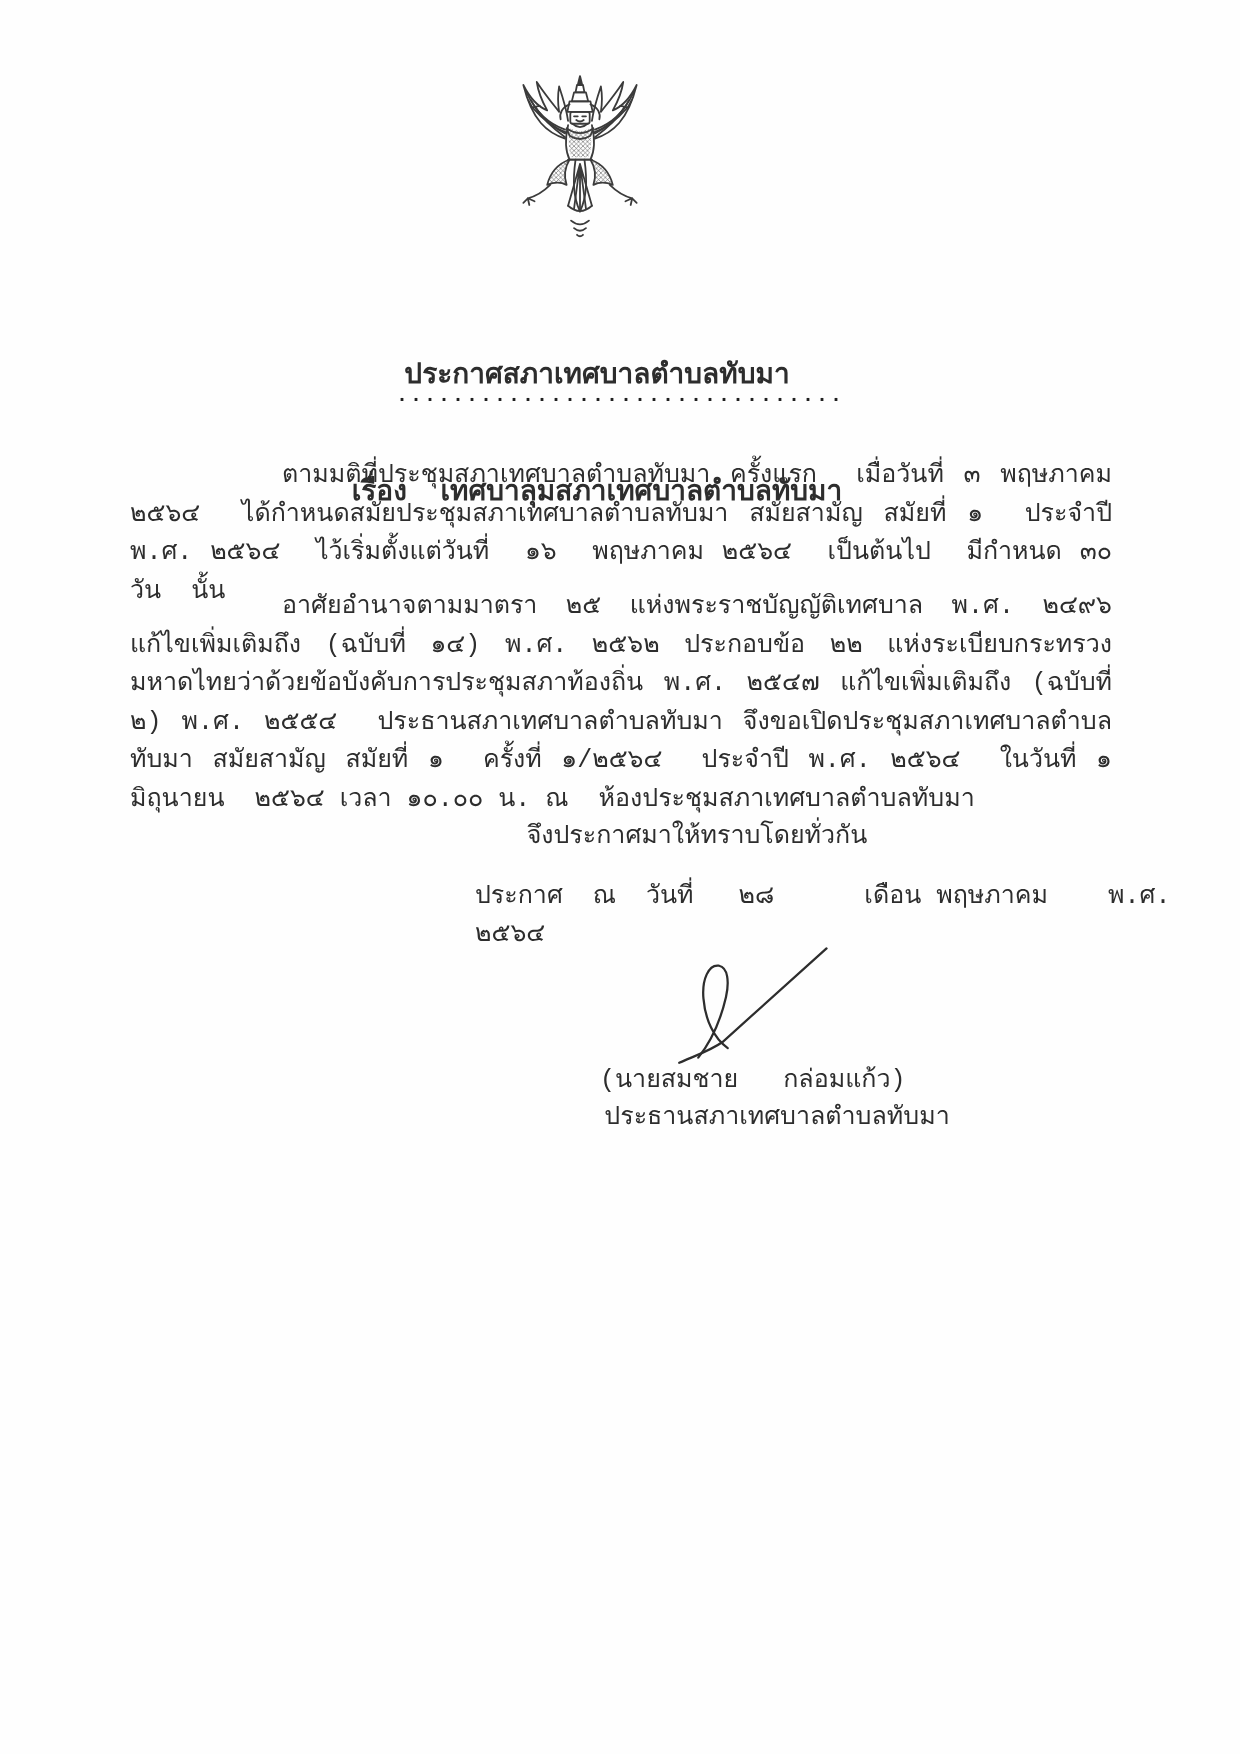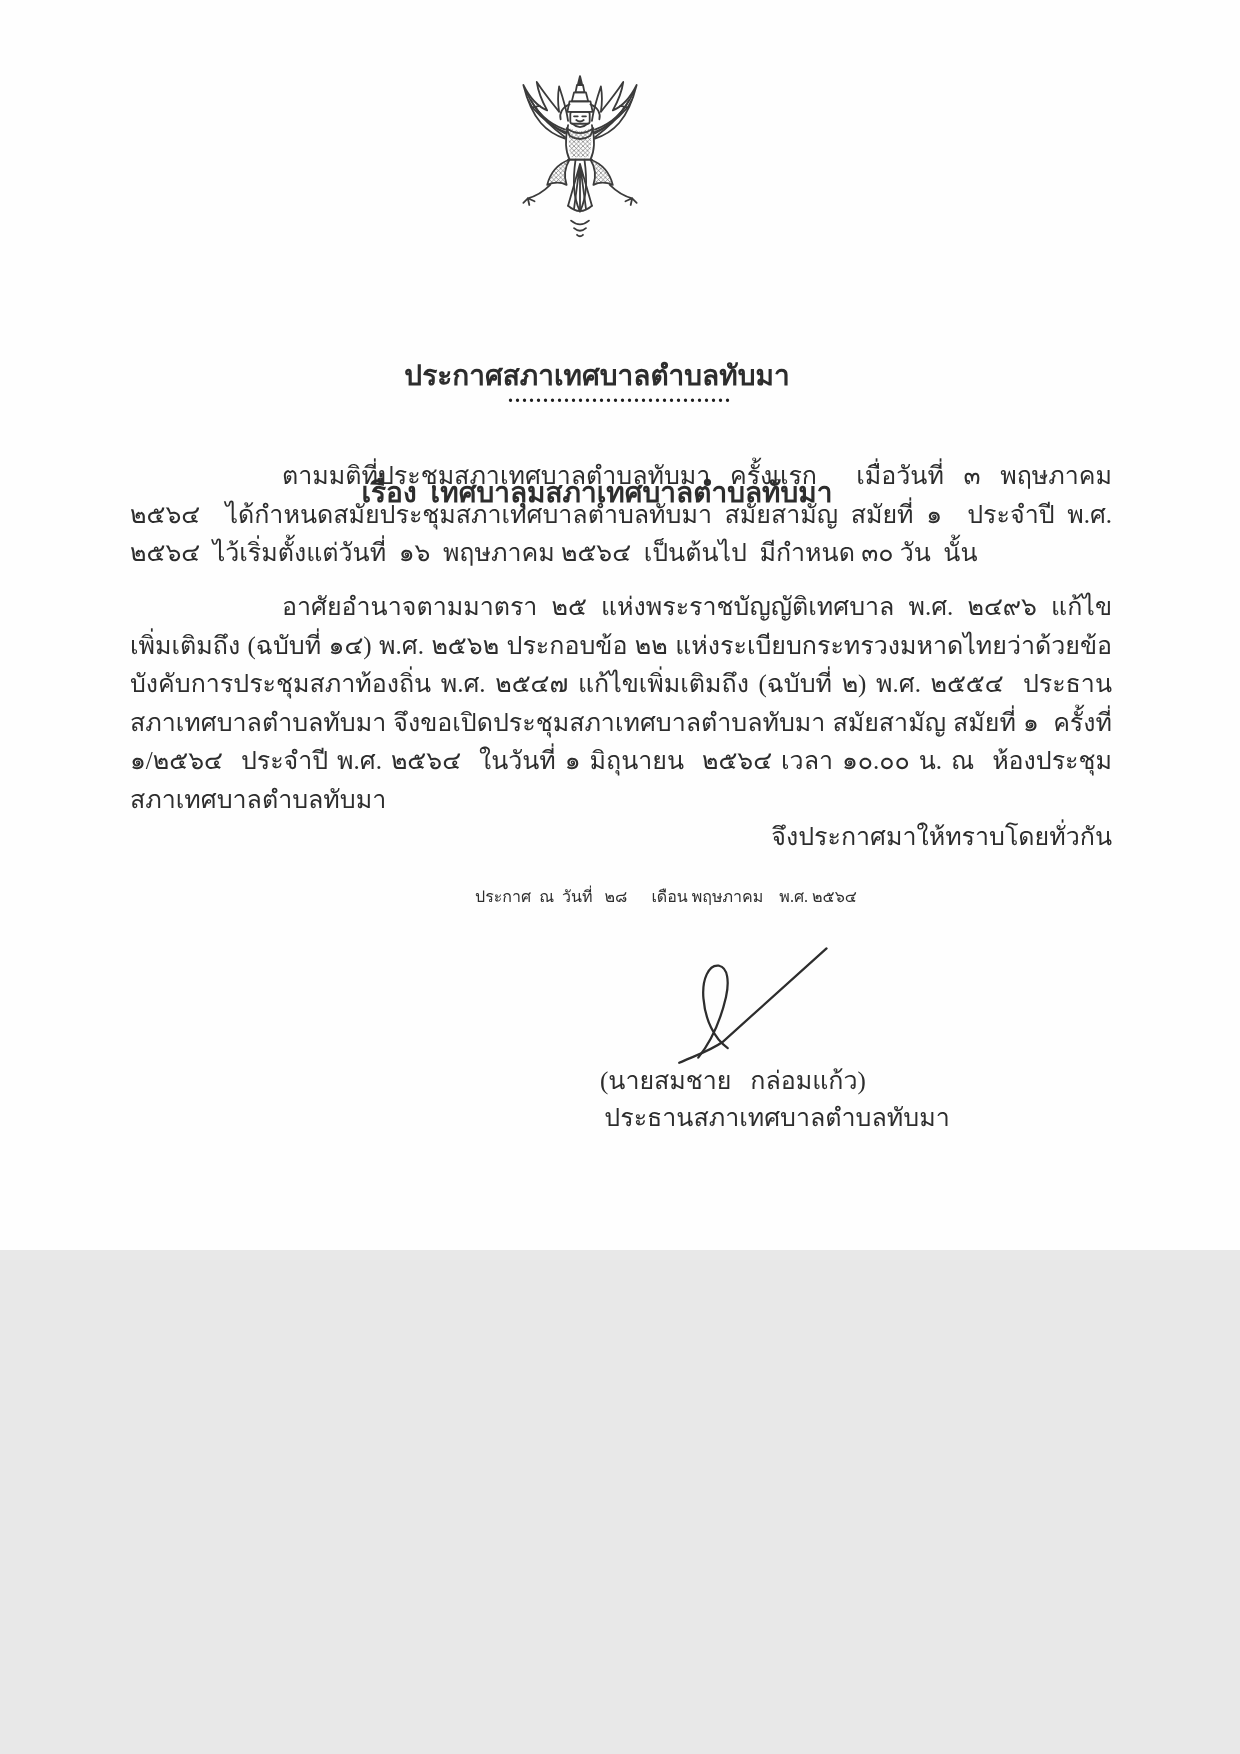--- a/index.html
+++ b/index.html
@@ -1,21 +1,21 @@
 <!DOCTYPE html>
 <html lang="th"><head>
 <meta charset="utf-8">
 <style>
   html,body{margin:0;padding:0;background:#e8e8e8;}
   .page{
     position:relative;
-    width:1240px;height:1250px;
+    width:1240px;height:1754px;
     margin:0 auto;
     background:#fefefe;
-    font-family:Liberation Serif, serif;
+    font-family:Liberation Mono, monospace;
     color:#2d2d2d;
     overflow:hidden;
   }
   .emblem{
     position:absolute;left:498px;top:66px;width:164px;height:196px;
   }
   .emblem svg{width:100%;height:100%;}
   .title-block{
     position:absolute;left:0;top:278px;width:1194px;
     text-align:center;
@@ -29,24 +29,24 @@
   }
   .para{
     position:absolute;left:130px;width:982px;
     font-size:25px;line-height:38.5px;
     text-align:justify;
     white-space:pre-wrap;
   }
   .para.indent{text-indent:152px;}
   #para1{top:430px;margin-top:27px;}
   #para2{top:588px;}
-  #para3{top:818px;text-align:right;}
+  #para3{top:818px;text-align:center;}
   .date-line{
     position:absolute;left:475px;top:878px;
-    font-size:16px;line-height:38px;
+    font-size:25px;line-height:38px;
     white-space:pre-wrap;
   }
   .signature{
     position:absolute;left:618px;top:938px;width:268px;height:130px;
   }
   .signature svg{width:100%;height:100%;}
   .sig-name{
     position:absolute;left:600px;top:1062px;width:410px;
     text-align:left;font-size:25px;line-height:37px;
     white-space:pre-wrap;

